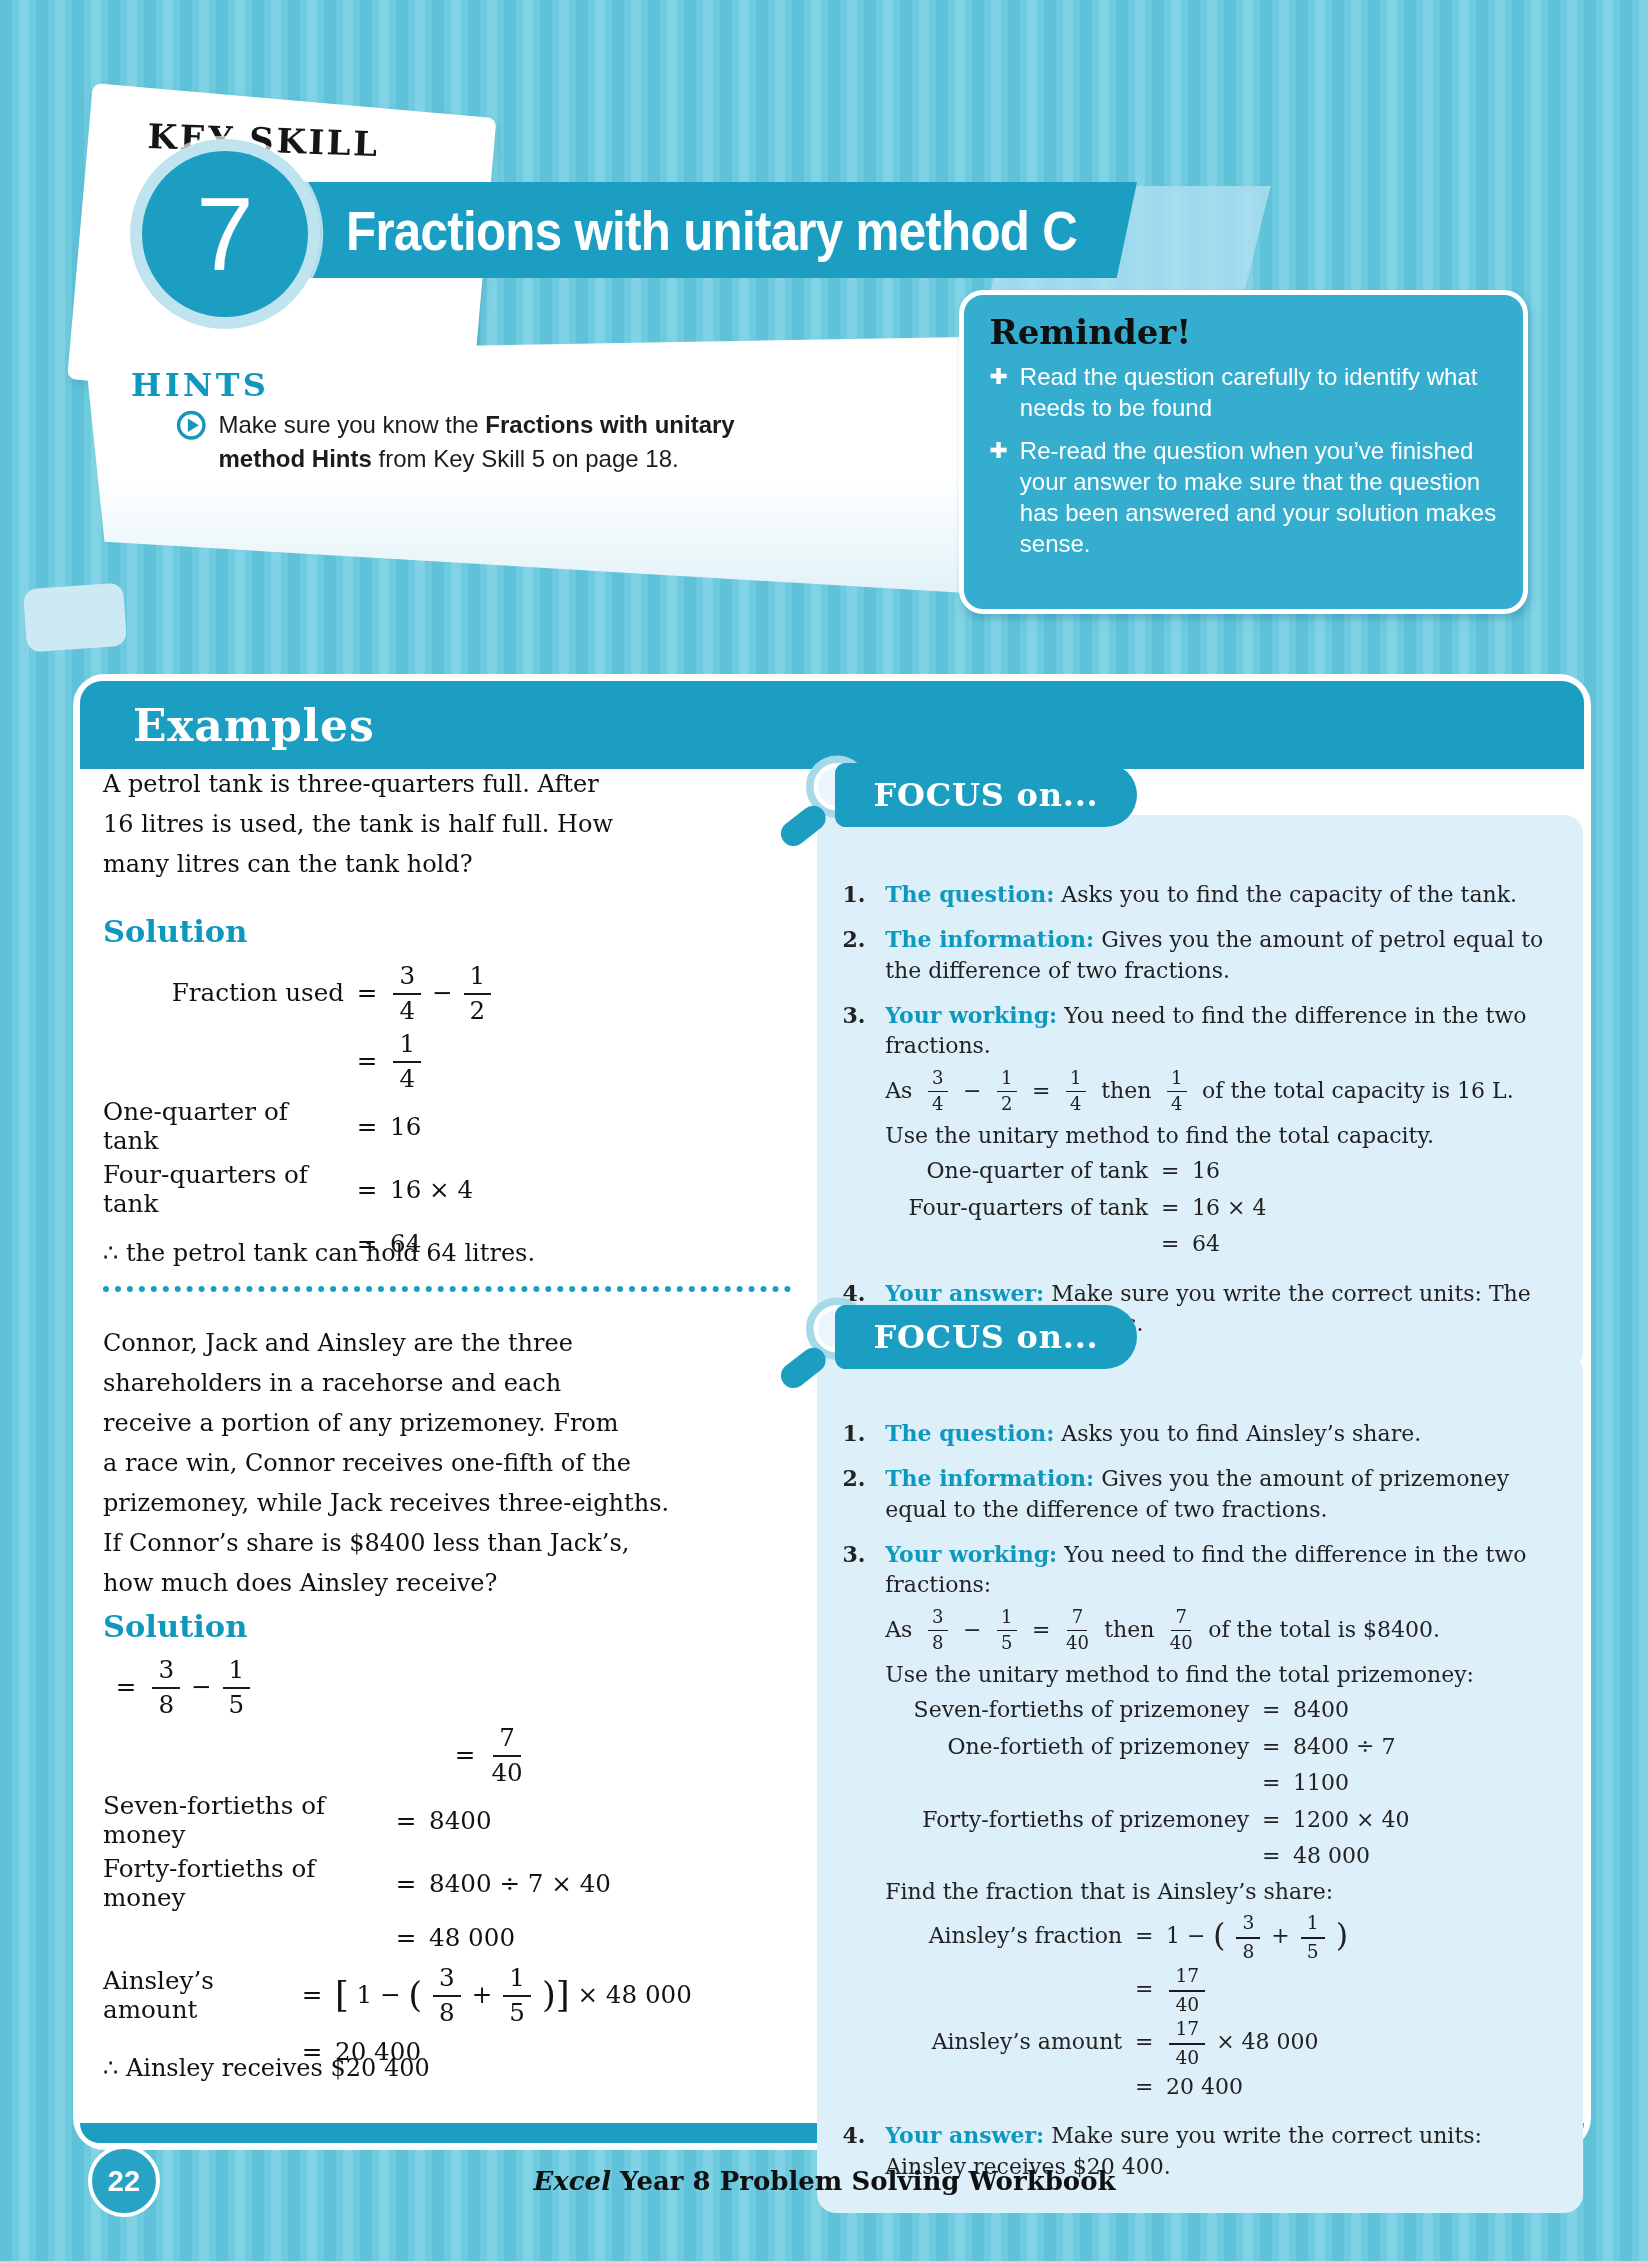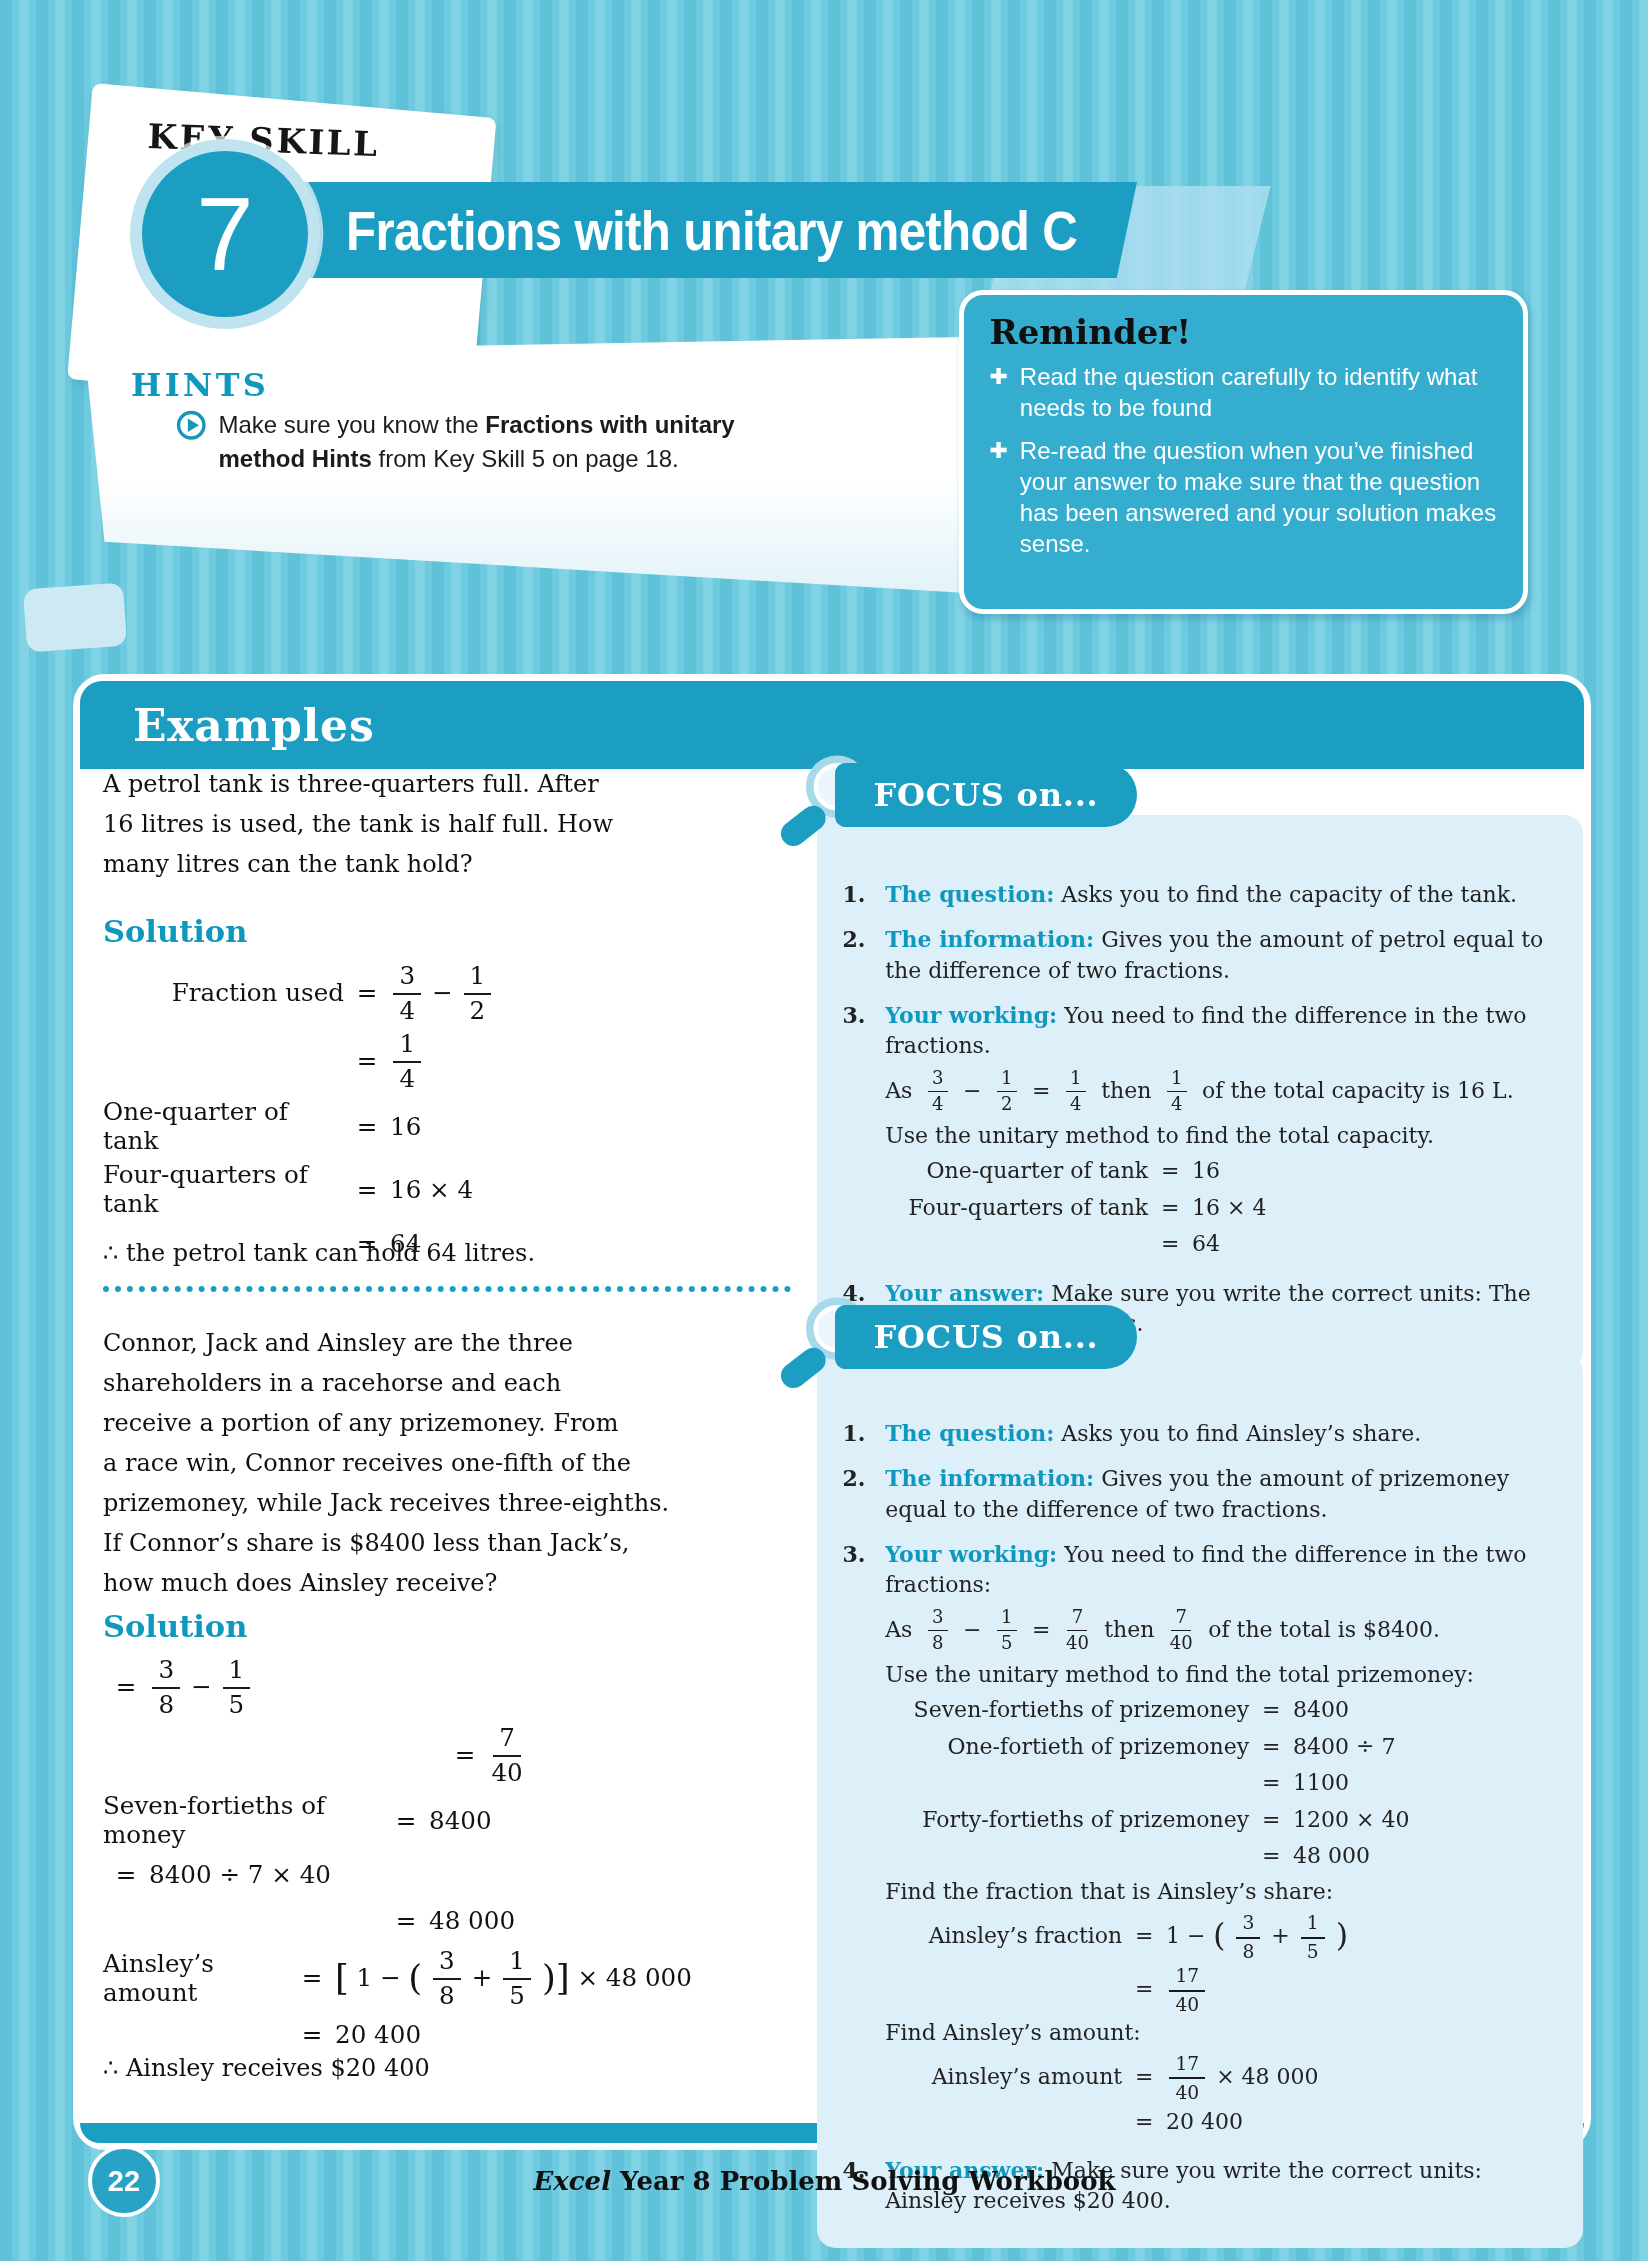--- a/index.html
+++ b/index.html
@@ -250,20 +250,23 @@
       <div class="eq-line">
         <span class="lhs" style="width: 280px;">
           <span class="mtxt">Seven-fortieths of money</span>
         </span>
         <span class="eqsign">=</span>
         <span class="rhs">
           <span class="mtxt">8400</span>
         </span>
       </div>
       <div class="eq-line">
+        <span class="lhs" style="width: 280px;">
+          <span class="mtxt">Forty-fortieths of money</span>
+        </span>
         <span class="eqsign">=</span>
         <span class="rhs">
           <span class="mtxt">8400 ÷ 7 × 40</span>
         </span>
       </div>
       <div class="eq-line">
         <span class="lhs" style="width: 280px;"></span>
         <span class="eqsign">=</span>
         <span class="rhs">
           <span class="mtxt">48 000</span>
@@ -489,21 +492,20 @@
               <span class="lhs" style="width: 237px;"></span>
               <span class="eqsign">=</span>
               <span class="rhs">
                 <span class="mfrac">
                   <span class="n">17</span>
                   <span class="d">40</span>
                 </span>
               </span>
             </div>
           </div>
-        <div class="fline">Find Ainsley’s amount:</div>
         <div class="feq">
             <div class="eq-line">
               <span class="lhs" style="width: 237px;">
                 <span class="mtxt">Ainsley’s amount</span>
               </span>
               <span class="eqsign">=</span>
               <span class="rhs">
                 <span class="mfrac">
                   <span class="n">17</span>
                   <span class="d">40</span>

